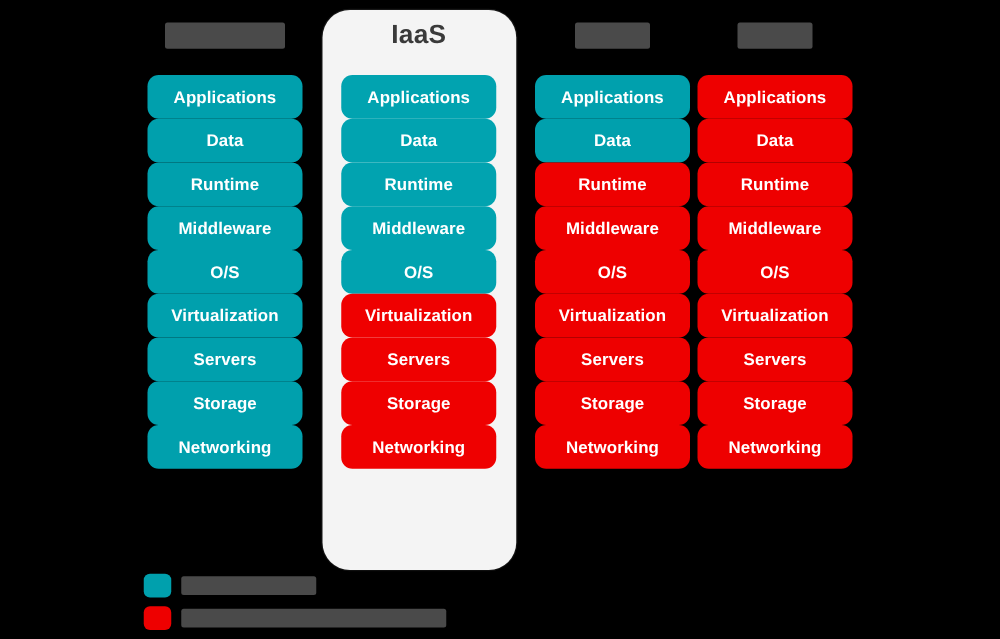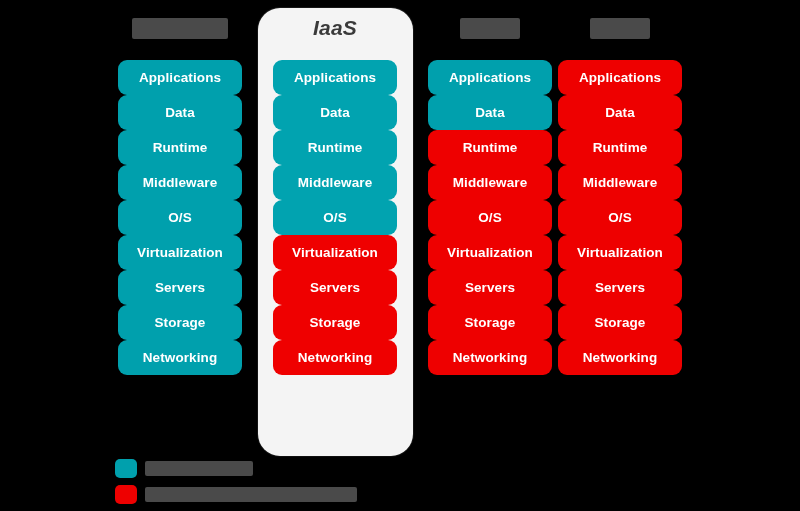--- a/index.html
+++ b/index.html
@@ -49,21 +49,20 @@
 
   .col-header {
     height: 56px;
     display: flex;
     align-items: center;
     justify-content: center;
     font-size: 21px;
     font-weight: bold;
     color: #3a3a3a;
     letter-spacing: 0.2px;
-    font-style: italic;
   }
   .col-header.redacted {
     position: relative;
   }
   .redact-bar {
     display: block;
     background: #4a4a4a;
     border-radius: 2px;
     height: 21px;
   }

